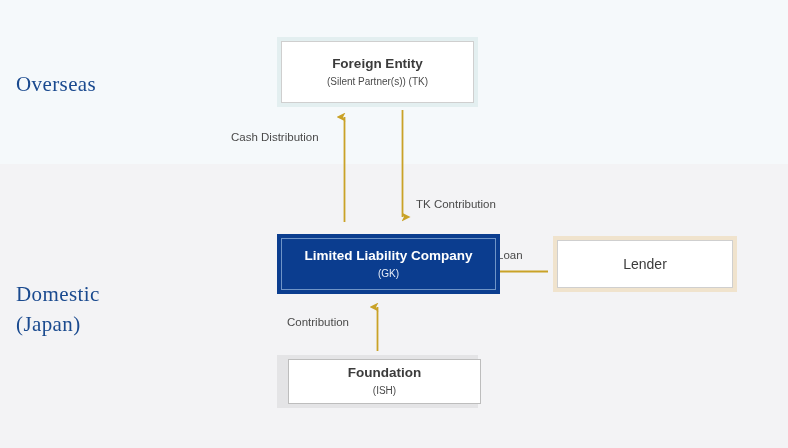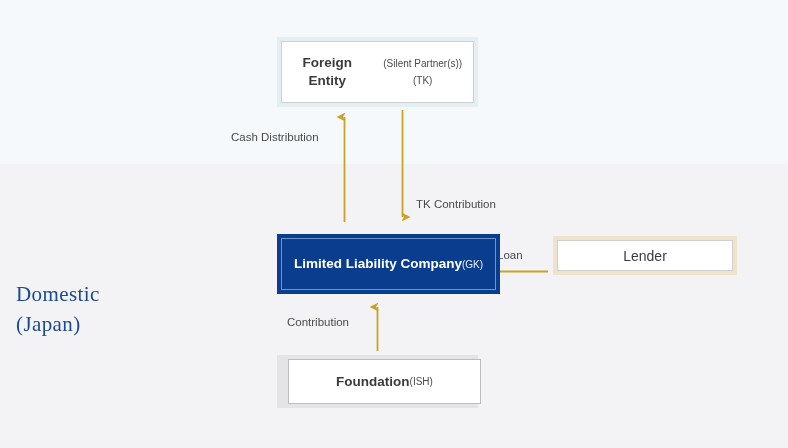--- a/index.html
+++ b/index.html
@@ -58,21 +58,21 @@
     flex-direction: column;
     align-items: center;
     justify-content: center;
     text-align: center;
   }
   .node .inner {
     box-sizing: border-box;
     width: 100%;
     height: 100%;
     display: flex;
-    flex-direction: row;
+    flex-direction: column;
     align-items: center;
     justify-content: center;
   }
   .node .title {
     font-size: 13.5px;
     font-weight: bold;
     color: #3b3b3b;
     line-height: 18px;
   }
   .node .subtitle {
@@ -110,21 +110,21 @@
     background: #0b3d8f;
   }
   .node-llc .title { color: #ffffff; }
   .node-llc .subtitle { color: #e8eef8; }
 
   
   .node-lender {
     left: 553px;
     top: 236px;
     width: 184px;
-    height: 39px;
+    height: 56px;
     border: 4px solid #f0e3cd;
     background: #f0e3cd;
   }
   .node-lender .inner {
     border: 1px solid #cfcfcf;
     background: #ffffff;
   }
   .node-lender .title { font-weight: normal; font-size: 14px; }
 
   
@@ -160,20 +160,21 @@
   .lbl-contribution{ left: 287px; top: 315px; }
 </style>
 </head>
 <body>
 
 <div id="stage">
 
   <div class="band band-overseas"></div>
   <div class="band band-domestic"></div>
 
+  <div class="region-label region-overseas" style="white-space: pre;">Overseas</div>
 
   <div class="region-label region-domestic" style="white-space: pre;">Domestic
 (Japan)</div>
 
   <svg class="edge" style="left:0;top:0;" width="788" height="448">
     <defs>
       <marker id="ah-up" markerWidth="9" markerHeight="9" refX="4.5" refY="8" orient="auto" markerUnits="userSpaceOnUse">
         <path d="M4.5,0 L9,9 L4.5,6.6 L0,9 Z" fill="#c9a227"></path>
       </marker>
       <marker id="ah-down" markerWidth="9" markerHeight="9" refX="4.5" refY="8" orient="auto" markerUnits="userSpaceOnUse">

